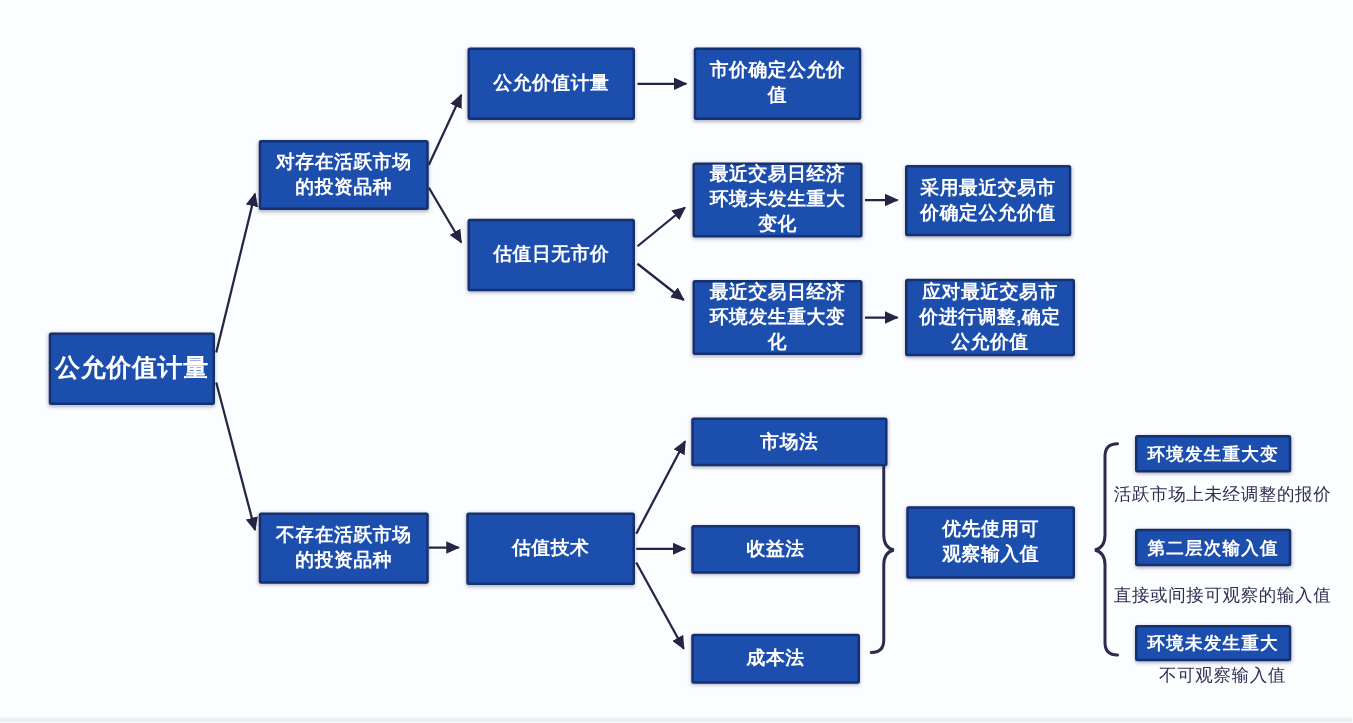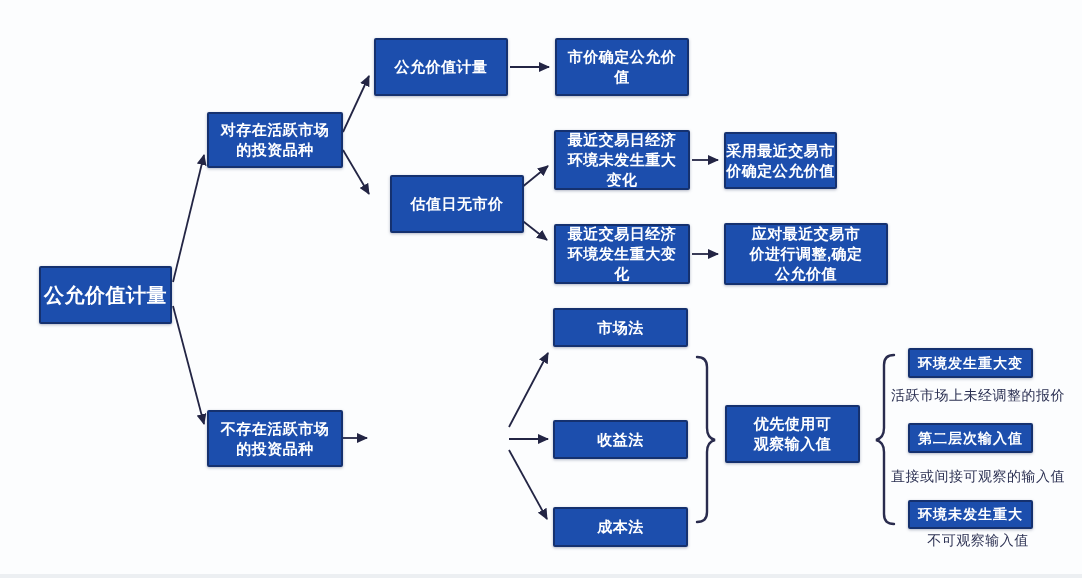--- a/index.html
+++ b/index.html
@@ -78,36 +78,37 @@
     </g>
   </svg>
 
   <div class="node root" style="left:39px;  top:266px; width:133px; height:58px;">公允价值计量</div>
 
   <div class="node" style="left:207px; top:112px; width:136px; height:56px;">对存在活跃市场
 的投资品种</div>
   <div class="node" style="left:374px; top:38px;  width:134px; height:58px;">公允价值计量</div>
   <div class="node" style="left:555px; top:38px;  width:134px; height:58px;">市价确定公允价
 值</div>
-  <div class="node" style="left:374px; top:175px; width:134px; height:58px;margin-left:16px;">估值日无市价</div>
+  <div class="node" style="left:374px; top:175px; width:134px; height:58px;">估值日无市价</div>
   <div class="node" style="left:554px; top:130px; width:136px; height:60px;">最近交易日经济
 环境未发生重大
 变化</div>
-  <div class="node" style="left:724px; top:132px; width:113px; height:57px;">采用最近交易市
+  <div class="node" style="left:724px; top:132px; width:133px; height:57px;">采用最近交易市
 价确定公允价值</div>
   <div class="node" style="left:554px; top:224px; width:136px; height:60px;">最近交易日经济
 环境发生重大变
 化</div>
-  <div class="node" style="left:724px; top:223px; width:164px; height:62px;">应对最近交易市
+  <div class="node" style="left:724px; top:223px; width:136px; height:62px;">应对最近交易市
 价进行调整,确定
 公允价值</div>
 
   <div class="node" style="left:207px; top:410px; width:136px; height:57px;">不存在活跃市场
 的投资品种</div>
-  <div class="node" style="left:553px; top:308px; width:135px; height:39px;">市场法</div>
+  <div class="node" style="left:373px; top:410px; width:135px; height:58px;">估值技术</div>
+  <div class="node" style="left:553px; top:334px; width:157px; height:39px;">市场法</div>
   <div class="node" style="left:553px; top:420px; width:135px; height:39px;">收益法</div>
   <div class="node" style="left:725px; top:405px; width:135px; height:58px;">优先使用可
 观察输入值</div>
   <div class="node" style="left:553px; top:507px; width:135px; height:40px;">成本法</div>
 
   <div class="node small" style="left:908px; top:348px; width:125px; height:30px;">环境发生重大变</div>
   <div class="note" style="left:880px; top:387px; width:196px;">活跃市场上未经调整的报价</div>
   <div class="node small" style="left:908px; top:423px; width:125px; height:30px;">第二层次输入值</div>
   <div class="note" style="left:880px; top:468px; width:196px;">直接或间接可观察的输入值</div>
   <div class="node small" style="left:908px; top:500px; width:125px; height:29px;">环境未发生重大</div>

